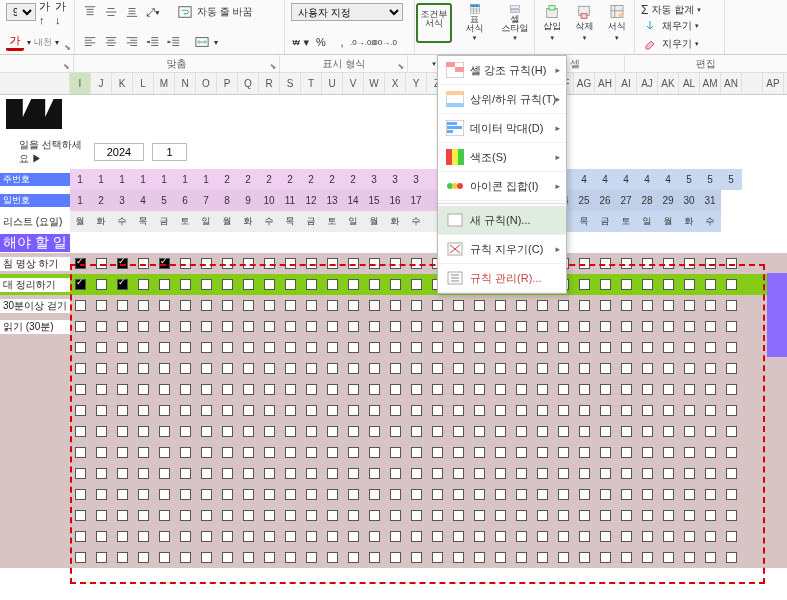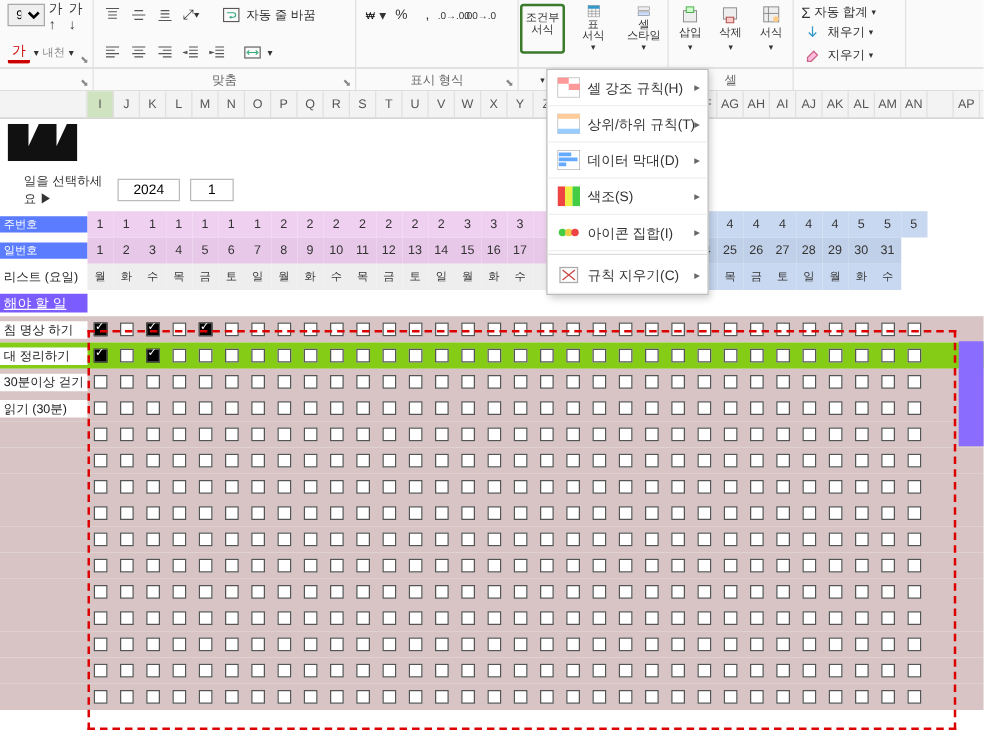--- a/index.html
+++ b/index.html
@@ -27,21 +27,21 @@
 .sheet { position: relative; }
 .row { display: flex; height: 21px; align-items: center; }
 .row-lbl { width: 70px; font-size: 10px; color: #222; padding-left: 3px; overflow: hidden; white-space: nowrap; }
 .cell { width: 21px; text-align: center; font-size: 10px; line-height: 21px; height: 21px; border-right: 1px solid transparent; border-bottom: 1px solid transparent; }
 .hdr .row-lbl { background: #5b7cff; color: #fff; font-size: 9px; }
 .hdr .cell { background: #f0d0f0; }
 .hdr.r2 .cell { background: #e8c8e8; }
 .hdr3 .cell { background: #eee; font-size: 9px; }
 .hdr .cell.blue, .hdr3 .cell.blue { background: #c8d8f0; }
 .hdr.r2 .cell.blue { background: #c0d0e8; }
-.todo .row-lbl { background: #7a5cff; color: #fff; font-size: 11px; text-decoration: underline; }
+.todo .row-lbl { background: #7a5cff; color: #fff; font-size: 14px; }
 .cb-cell { width: 21px; height: 21px; display: flex; align-items: center; justify-content: center; }
 .cb { width: 11px; height: 11px; border: 1.5px solid #555; background: #fff; display: inline-block; }
 .cb.chk { background: #000; position: relative; }
 .cb.chk::after { content: '✓'; color: #fff; font-size: 9px; position: absolute; top: -3px; left: 0; }
 .dashed { position: absolute; border: 2px dashed #d00; pointer-events: none; }
 .yr { display: flex; gap: 8px; padding: 3px 0 3px 73px; align-items: center; }
 .yr input { width: 50px; border: 1px solid #bbb; text-align: center; font-size: 11px; padding: 2px; }
 .logo { position: absolute; left: 6px; top: 99px; width: 56px; height: 30px; background: #111; clip-path: polygon(0% 0%, 30% 0%, 30% 60%, 45% 0%, 70% 0%, 70% 60%, 85% 0%, 100% 0%, 100% 100%, 0% 100%); }
 
 .dropdown { position: absolute; left: 437px; top: 55px; width: 130px; background: #fff; border: 1px solid #bbb; box-shadow: 2px 2px 6px rgba(0,0,0,0.2); z-index: 100; }
@@ -133,20 +133,23 @@
             <rect x="1" y="3" width="14" height="10" fill="none" stroke="#555"></rect>
             <path d="M4 8h8M5 6l-2 2 2 2M11 6l2 2-2 2" stroke="#3a7" fill="none"></path>
           </svg>
         </span>
       <span style="font-size:8px">▾</span>
     </div>
   </div>
 
   <div class="rg" style="width:130px">
     <div class="rg-row">
+      <select class="sel" style="width:112px"><option>사용자 지정</option></select>
+    </div>
+    <div class="rg-row">
       <span class="ico"><svg viewBox="0 0 16 16">
             <text x="2" y="12" font-size="10">₩</text>
           </svg>▾</span>
       <span class="ico">%</span>
       <span class="ico">,</span>
       <span class="ico" style="font-size:8px">.0→.00</span>
       <span class="ico" style="font-size:8px">.00→.0</span>
     </div>
   </div>
 
@@ -249,20 +252,23 @@
     </div>
   <div class="gl" style="width:130px">
       <span>표시 형식</span>
       <span class="launch">⬊</span>
     </div>
   <div class="gl" style="width:120px">
       <span>스타일</span>
     </div>
   <div class="gl" style="width:100px">
       <span>셀</span>
+    </div>
+  <div class="gl" style="width:165px;border-right:none">
+      <span>편집</span>
     </div>
 </div>
 
 <div class="colhdr" id="colhdr">
     <div class="ch"></div>
     <div class="ch sel-col">I</div>
     <div class="ch ">J</div>
     <div class="ch ">K</div>
     <div class="ch ">L</div>
     <div class="ch ">M</div>
@@ -1977,21 +1983,34 @@
   <div class="dd-item">
       <span class="dd-ico"><svg viewBox="0 0 18 16">
           <circle cx="4" cy="8" r="3" fill="#4c4"></circle>
           <circle cx="9" cy="8" r="3" fill="#ec4"></circle>
           <circle cx="14" cy="8" r="3" fill="#e44"></circle>
         </svg></span>
       <span>아이콘 집합(I)</span>
       <span class="dd-arrow">▸</span>
     </div>
   <div class="dd-sep"></div>
+  <div class="dd-item hov">
+      <span class="dd-ico"><svg viewBox="0 0 18 16">
+          <rect x="2" y="2" width="14" height="12" fill="#fff" stroke="#aaa"></rect>
+        </svg></span>
+      <span>새 규칙(N)...</span>
+    </div>
   <div class="dd-item">
       <span class="dd-ico"><svg viewBox="0 0 18 16">
           <rect x="2" y="2" width="14" height="12" fill="#fff" stroke="#aaa"></rect>
           <path d="M4 4l10 8M14 4L4 12" stroke="#c44"></path>
         </svg></span>
       <span>규칙 지우기(C)</span>
       <span class="dd-arrow">▸</span>
     </div>
+  <div class="dd-item" style="color:#c44">
+      <span class="dd-ico"><svg viewBox="0 0 18 16">
+          <rect x="2" y="2" width="14" height="12" fill="#fff" stroke="#aaa"></rect>
+          <path d="M5 5h8M5 8h8M5 11h8" stroke="#888"></path>
+        </svg></span>
+      <span>규칙 관리(R)...</span>
+    </div>
 </div>
 
 </body></html>

